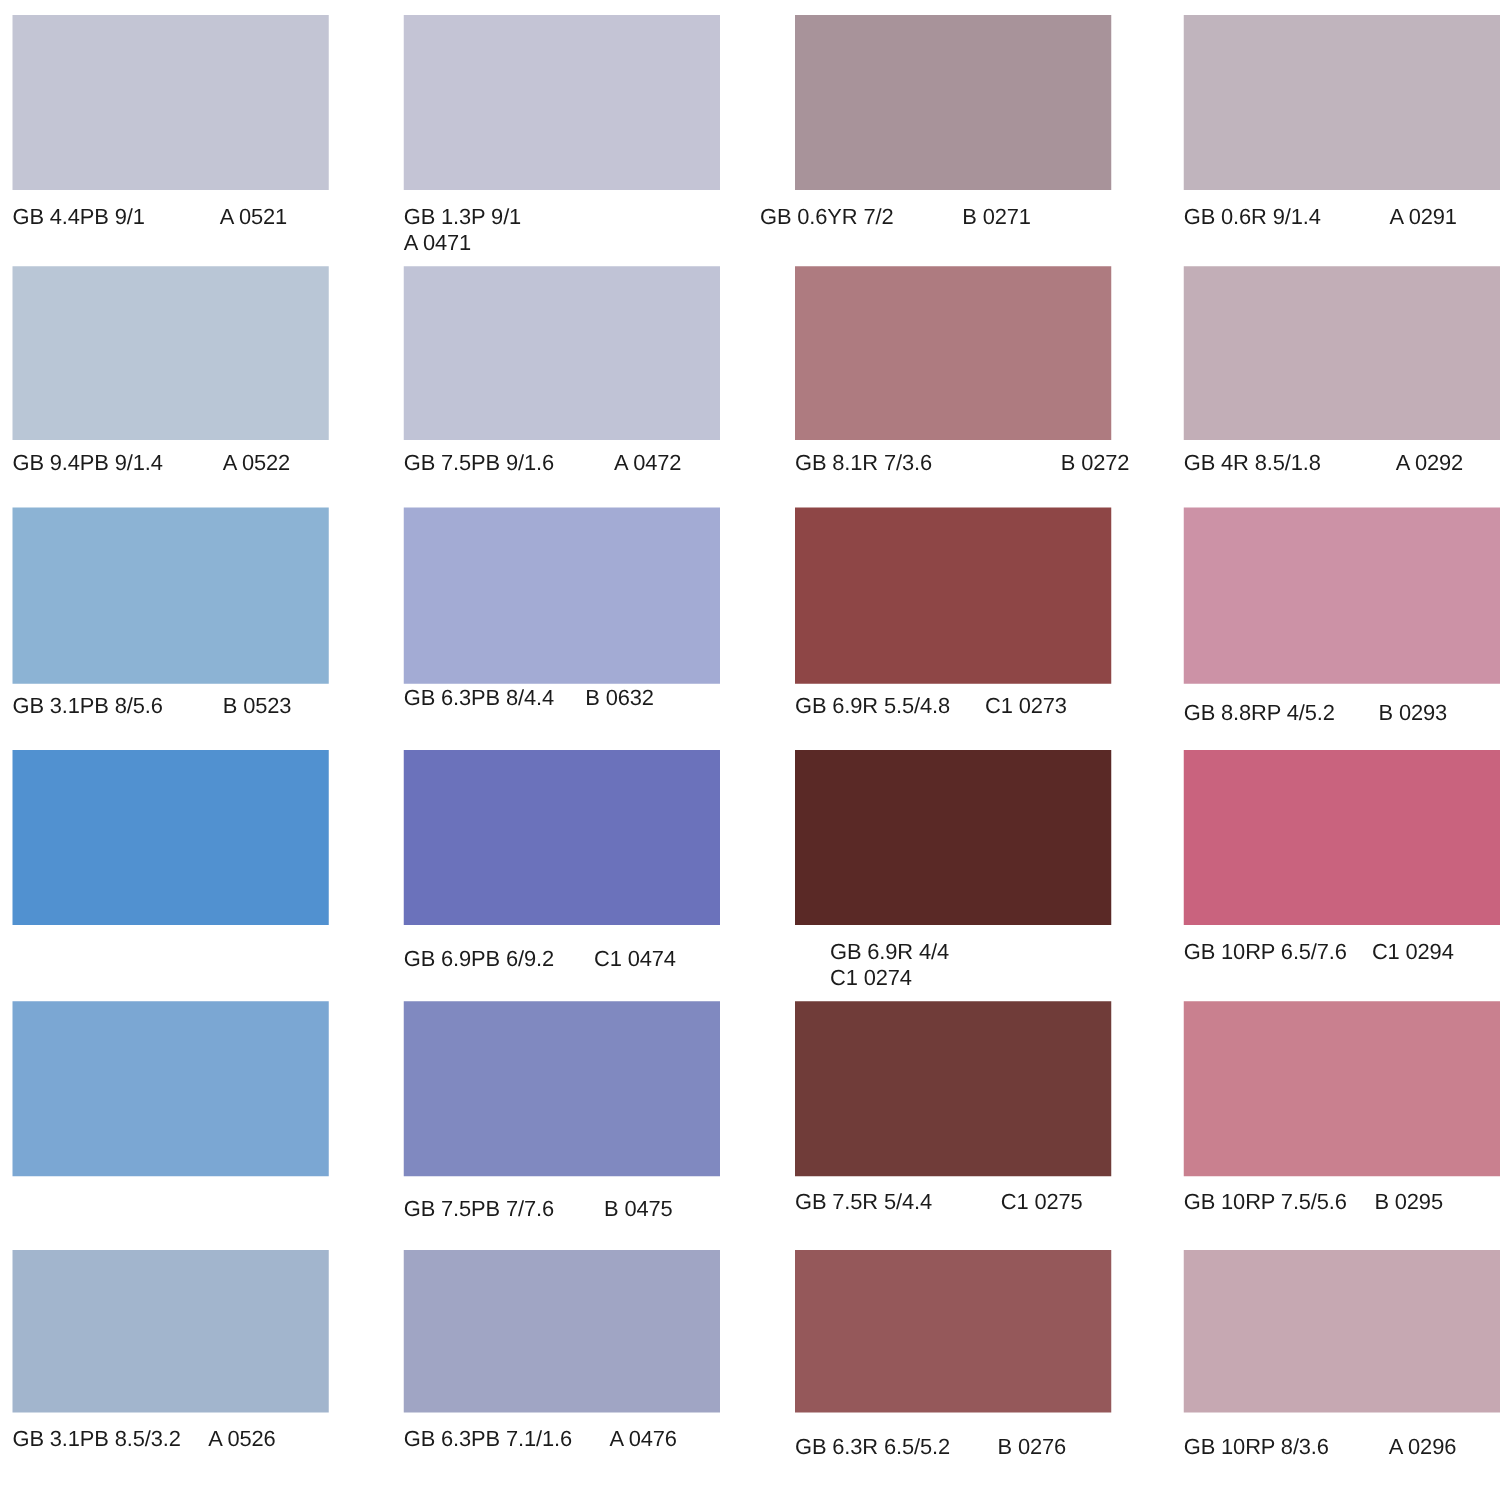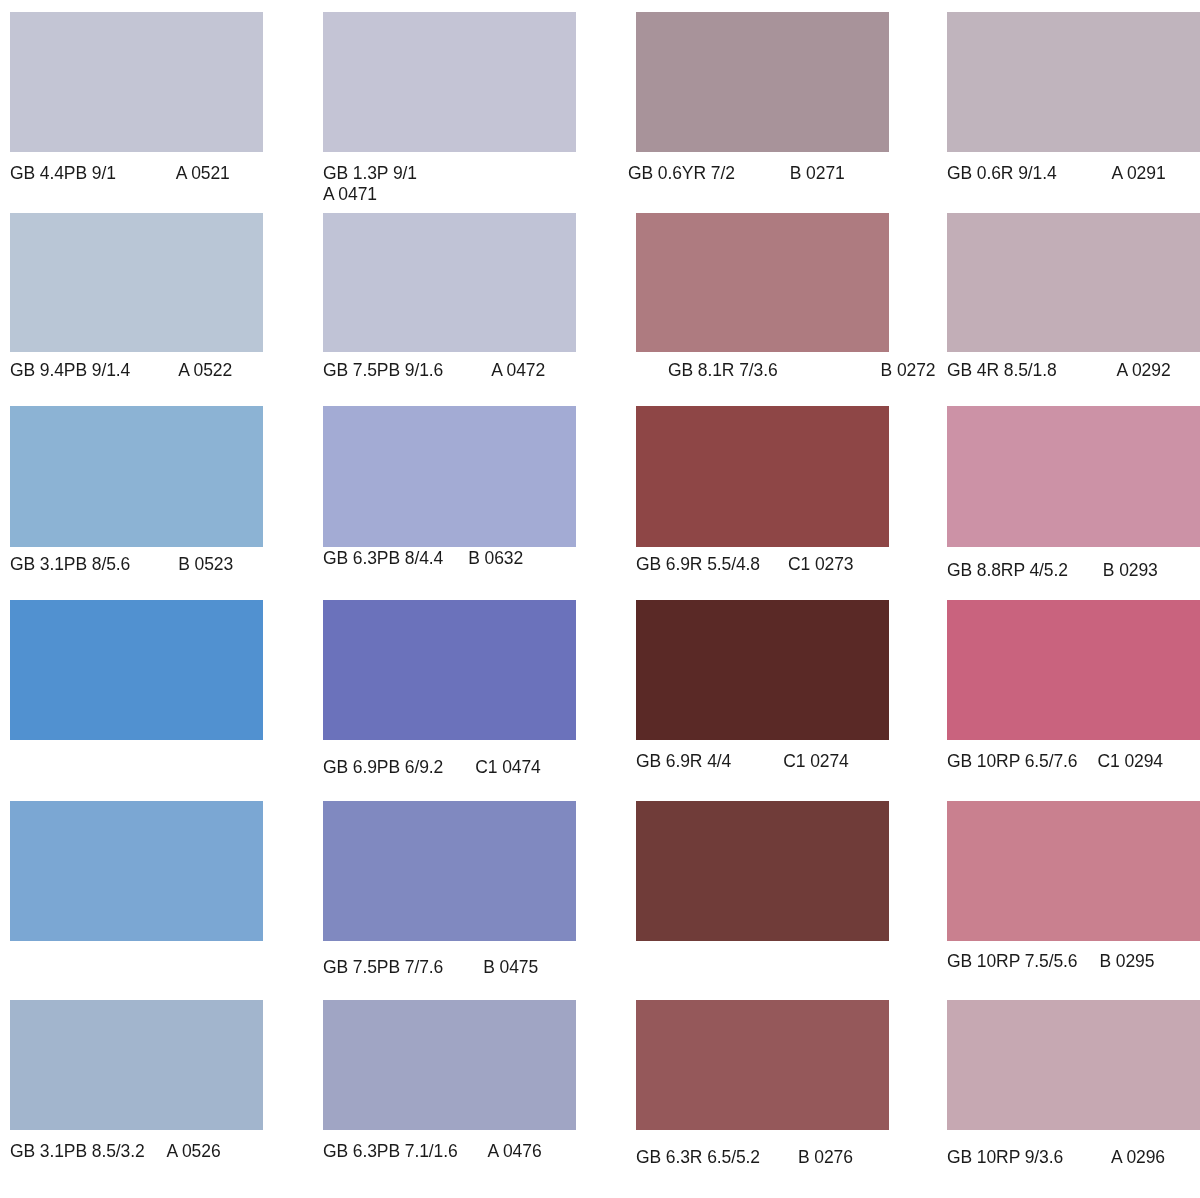--- a/index.html
+++ b/index.html
@@ -68,21 +68,21 @@
       <div class="swatch-chip" style="height: 140px; background: rgb(196, 196, 213);"></div>
     </div>
     <div class="swatch-label" style="position: absolute; left: 323px; top: 163px; width: 293px; flex-direction: column;">
       <span class="munsell">GB 1.3P 9/1</span>
       <span style="display: inline-block; width: 60px;"></span>
       <span class="code">A 0471</span>
     </div>
     <div class="swatch-cell" style="left: 636px; top: 12px; width: 253px;">
       <div class="swatch-chip" style="height: 140px; background: rgb(168, 147, 154);"></div>
     </div>
-    <div class="swatch-label" style="position: absolute; left: 628px; top: 163px; width: 293px;">
+    <div class="swatch-label" style="position: absolute; left: 608px; top: 163px; width: 293px;">
       <span class="munsell">GB 0.6YR 7/2</span>
       <span style="display: inline-block; width: 55px;"></span>
       <span class="code">B 0271</span>
     </div>
     <div class="swatch-cell" style="left: 947px; top: 12px; width: 253px;">
       <div class="swatch-chip" style="height: 140px; background: rgb(192, 180, 189);"></div>
     </div>
     <div class="swatch-label" style="position: absolute; left: 947px; top: 163px; width: 293px;">
       <span class="munsell">GB 0.6R 9/1.4</span>
       <span style="display: inline-block; width: 55px;"></span>
@@ -100,21 +100,21 @@
       <div class="swatch-chip" style="height: 139px; background: rgb(192, 195, 214);"></div>
     </div>
     <div class="swatch-label" style="position: absolute; left: 323px; top: 360px; width: 293px;">
       <span class="munsell">GB 7.5PB 9/1.6</span>
       <span style="display: inline-block; width: 48px;"></span>
       <span class="code">A 0472</span>
     </div>
     <div class="swatch-cell" style="left: 636px; top: 213px; width: 253px;">
       <div class="swatch-chip" style="height: 139px; background: rgb(174, 123, 128);"></div>
     </div>
-    <div class="swatch-label" style="position: absolute; left: 668px; top: 360px; width: 293px; gap: 24px;">
+    <div class="swatch-label" style="position: absolute; left: 636px; top: 360px; width: 293px; gap: 24px;">
       <span class="munsell">GB 8.1R 7/3.6</span>
       <span style="display: inline-block; width: 55px;"></span>
       <span class="code">B 0272</span>
     </div>
     <div class="swatch-cell" style="left: 947px; top: 213px; width: 253px;">
       <div class="swatch-chip" style="height: 139px; background: rgb(194, 174, 183);"></div>
     </div>
     <div class="swatch-label" style="position: absolute; left: 947px; top: 360px; width: 293px;">
       <span class="munsell">GB 4R 8.5/1.8</span>
       <span style="display: inline-block; width: 60px;"></span>
@@ -159,21 +159,21 @@
       <div class="swatch-chip" style="height: 140px; background: rgb(107, 114, 187);"></div>
     </div>
     <div class="swatch-label" style="position: absolute; left: 323px; top: 757px; width: 293px;">
       <span class="munsell">GB 6.9PB 6/9.2</span>
       <span style="display: inline-block; width: 32px;"></span>
       <span class="code">C1 0474</span>
     </div>
     <div class="swatch-cell" style="left: 636px; top: 600px; width: 253px;">
       <div class="swatch-chip" style="height: 140px; background: rgb(90, 41, 38);"></div>
     </div>
-    <div class="swatch-label" style="position: absolute; left: 636px; top: 751px; width: 293px;">
+    <div class="swatch-label" style="position: absolute; left: 664px; top: 751px; width: 293px; flex-direction: column;">
       <span class="munsell">GB 6.9R 4/4</span>
       <span style="display: inline-block; width: 52px;"></span>
       <span class="code">C1 0274</span>
     </div>
     <div class="swatch-cell" style="left: 947px; top: 600px; width: 253px;">
       <div class="swatch-chip" style="height: 140px; background: rgb(201, 99, 126);"></div>
     </div>
     <div class="swatch-label" style="position: absolute; left: 947px; top: 751px; width: 293px;">
       <span class="munsell">GB 10RP 6.5/7.6</span>
       <span style="display: inline-block; width: 20px;"></span>
@@ -186,20 +186,25 @@
       <div class="swatch-chip" style="height: 140px; background: rgb(128, 137, 192);"></div>
     </div>
     <div class="swatch-label" style="position: absolute; left: 323px; top: 957px; width: 293px;">
       <span class="munsell">GB 7.5PB 7/7.6</span>
       <span style="display: inline-block; width: 40px;"></span>
       <span class="code">B 0475</span>
     </div>
     <div class="swatch-cell" style="left: 636px; top: 801px; width: 253px;">
       <div class="swatch-chip" style="height: 140px; background: rgb(112, 60, 57);"></div>
     </div>
+    <div class="swatch-label" style="position: absolute; left: 636px; top: 951px; width: 293px;">
+      <span class="munsell">GB 7.5R 5/4.4</span>
+      <span style="display: inline-block; width: 55px;"></span>
+      <span class="code">C1 0275</span>
+    </div>
     <div class="swatch-cell" style="left: 947px; top: 801px; width: 253px;">
       <div class="swatch-chip" style="height: 140px; background: rgb(201, 128, 143);"></div>
     </div>
     <div class="swatch-label" style="position: absolute; left: 947px; top: 951px; width: 293px;">
       <span class="munsell">GB 10RP 7.5/5.6</span>
       <span style="display: inline-block; width: 22px;"></span>
       <span class="code">B 0295</span>
     </div>
     <div class="swatch-cell" style="left: 10px; top: 1000px; width: 253px;">
       <div class="swatch-chip" style="height: 130px; background: rgb(162, 181, 205);"></div>
@@ -222,17 +227,17 @@
     </div>
     <div class="swatch-label" style="position: absolute; left: 636px; top: 1147px; width: 293px;">
       <span class="munsell">GB 6.3R 6.5/5.2</span>
       <span style="display: inline-block; width: 38px;"></span>
       <span class="code">B 0276</span>
     </div>
     <div class="swatch-cell" style="left: 947px; top: 1000px; width: 253px;">
       <div class="swatch-chip" style="height: 130px; background: rgb(198, 168, 178);"></div>
     </div>
     <div class="swatch-label" style="position: absolute; left: 947px; top: 1147px; width: 293px;">
-      <span class="munsell">GB 10RP 9/3.6</span>
+      <span class="munsell">GB 10RP 8/3.6</span>
       <span style="display: inline-block; width: 48px;"></span>
       <span class="code">A 0296</span>
     </div>
   </div>
 
 </body></html>

